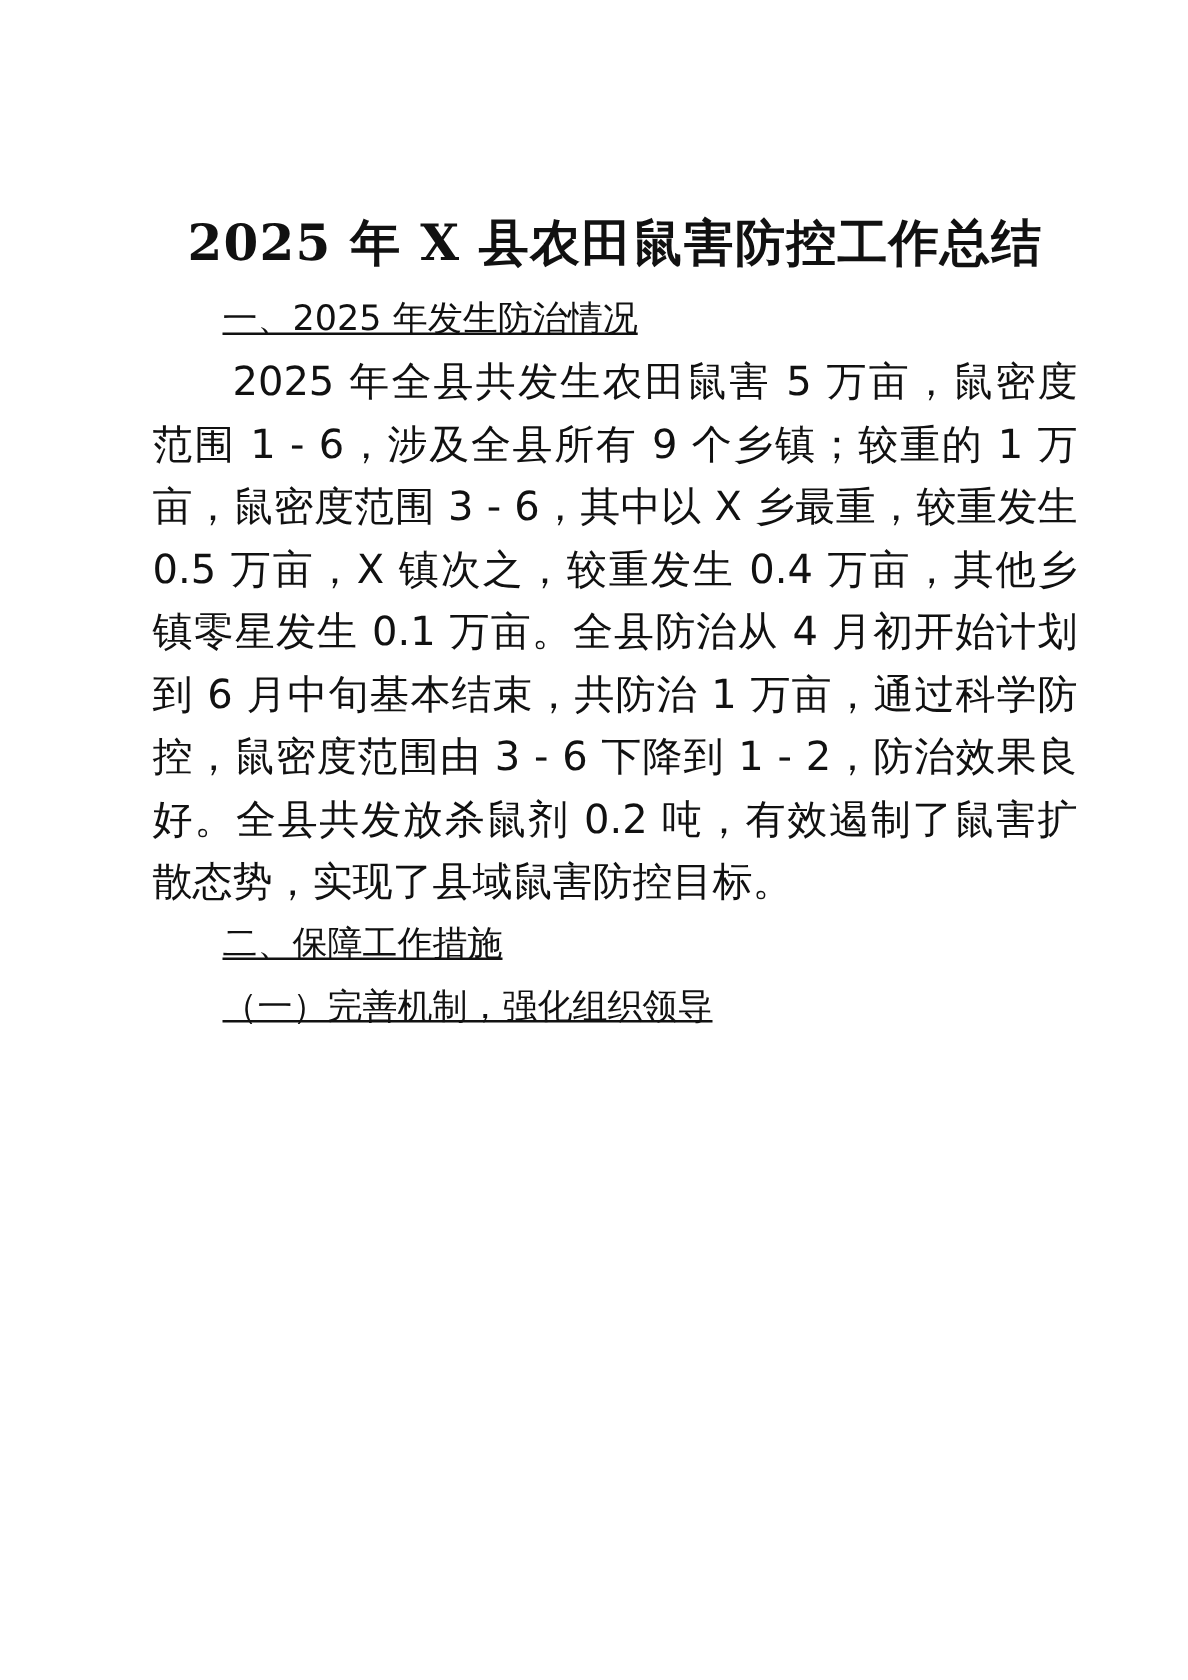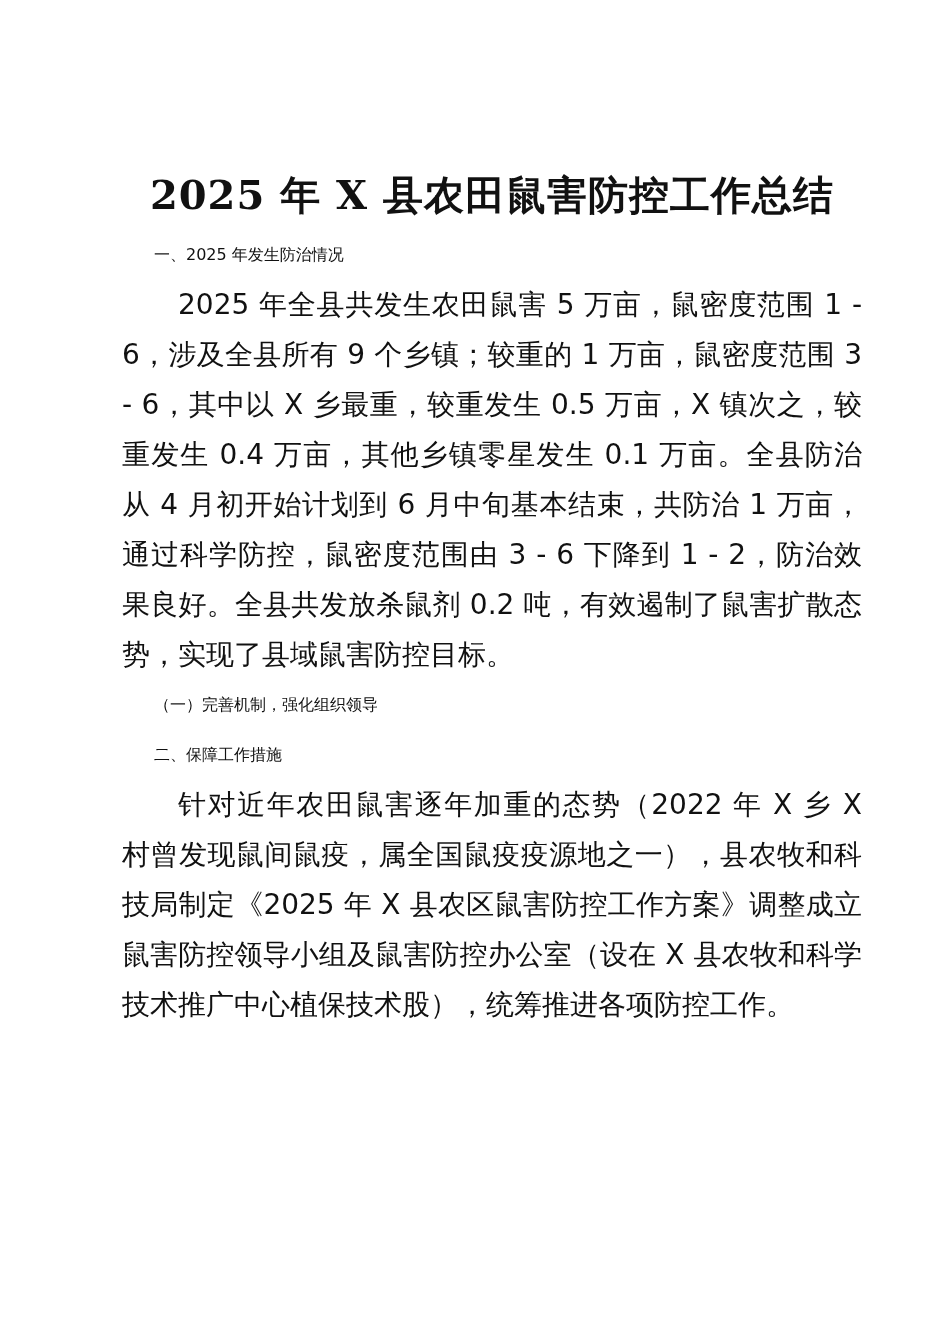--- a/index.html
+++ b/index.html
@@ -24,46 +24,46 @@
     font-size: 40px;
     line-height: 70px;
     text-align: center;
     letter-spacing: 1px;
     white-space: nowrap;
   }
   .doc-heading {
     margin: 0;
     font-family: "DejaVu Sans", "Liberation Sans", sans-serif;
     font-weight: 400;
-    font-size: 16px;
+    font-size: 28px;
     line-height: 50px;
     text-indent: 2em;
+    text-decoration: underline;
   }
   .doc-para {
     margin: 0;
     font-family: "DejaVu Sans", "Liberation Sans", sans-serif;
     font-weight: 400;
-    font-size: 28px;
+    font-size: 32px;
     line-height: 50px;
     text-indent: 2em;
     text-align: justify;
   }
 </style>
 </head>
 <body>
 
 <div class="page">
 
   <h1 class="doc-title">2025 年 X 县农田鼠害防控工作总结</h1>
 
   <p class="doc-heading">一、2025 年发生防治情况</p>
 
   <p class="doc-para">2025 年全县共发生农田鼠害 5 万亩，鼠密度范围 1 - 6，涉及全县所有 9 个乡镇；较重的 1 万亩，鼠密度范围 3 - 6，其中以 X 乡最重，较重发生 0.5 万亩，X 镇次之，较重发生 0.4 万亩，其他乡镇零星发生 0.1 万亩。全县防治从 4 月初开始计划到 6 月中旬基本结束，共防治 1 万亩，通过科学防控，鼠密度范围由 3 - 6 下降到 1 - 2，防治效果良好。全县共发放杀鼠剂 0.2 吨，有效遏制了鼠害扩散态势，实现了县域鼠害防控目标。</p>
 
+  <p class="doc-heading">二、保障工作措施</p>
+
   <p class="doc-heading">（一）完善机制，强化组织领导</p>
 
-  <p class="doc-heading">二、保障工作措施</p>
-
-  <p class="doc-para">针对近年农田鼠害逐年加重的态势（2022 年 X 乡 X 村曾发现鼠间鼠疫，属全国鼠疫疫源地之一），县农牧和科技局制定《2025 年 X 县农区鼠害防控工作方案》调整成立鼠害防控领导小组及鼠害防控办公室（设在 X 县农牧和科学技术推广中心植保技术股），统筹推进各项防控工作。</p>
 
 
 
 </div>
 
 </body></html>

